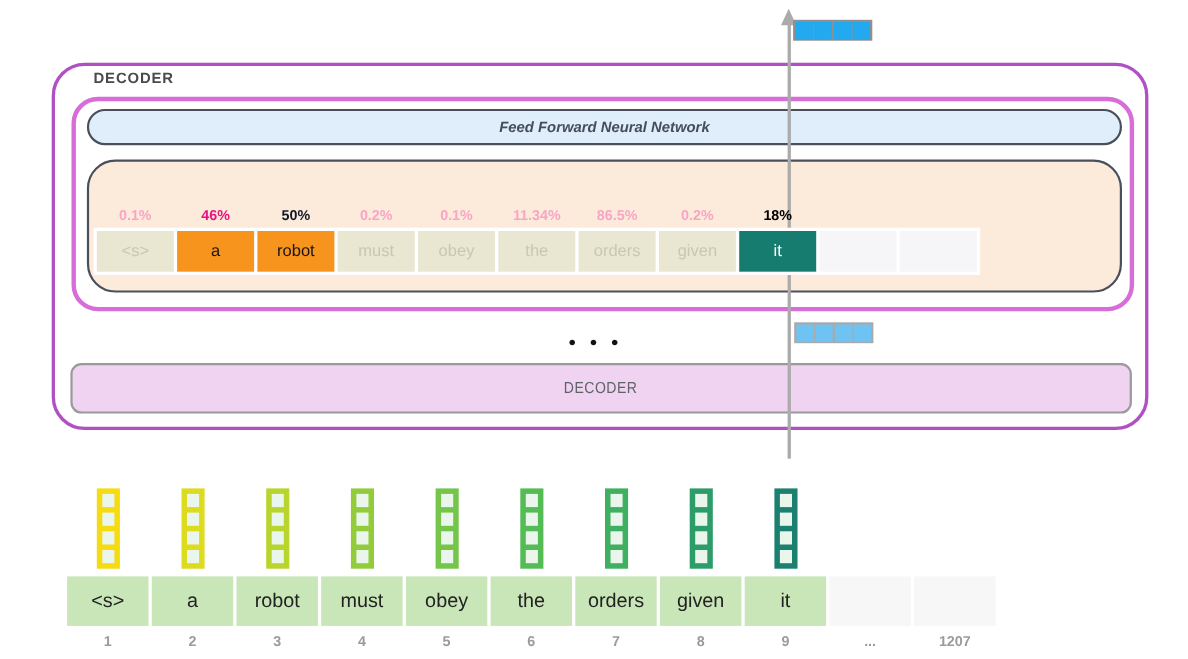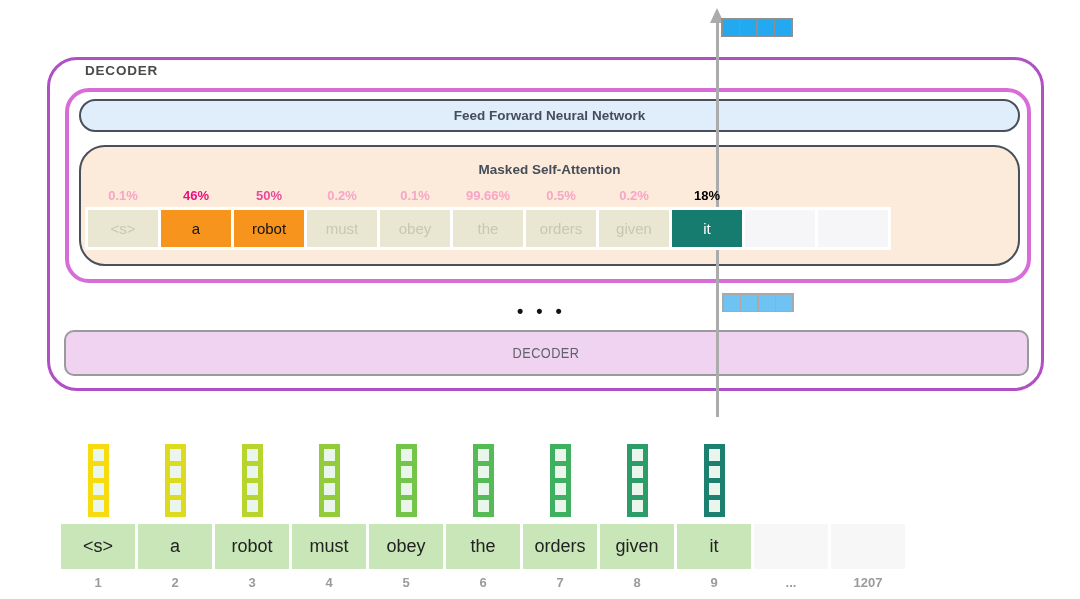--- a/index.html
+++ b/index.html
@@ -9,21 +9,21 @@
 
   
   .outer-box { position:absolute; left:47px; top:57px; width:997px; height:334px;
     border:3.5px solid #b14fc4; border-radius:30px; background:#fff; }
   .decoder-label { position:absolute; left:85px; top:63px; font-size:13.5px; font-weight:700;
     color:#4a4a4a; letter-spacing:0.8px; }
   .inner-box { position:absolute; left:65px; top:88px; width:966px; height:195px;
     border:4px solid #d76ed8; border-radius:24px; background:#fff; }
   .ffnn-pill { position:absolute; left:79px; top:99px; width:941px; height:33px;
     background:#e0edfb; border:2.5px solid #49505c; border-radius:17px;
-    display:flex; align-items:center; justify-content:center; }
+    display:flex; align-items:center; justify-content:center;font-style:italic; }
   .ffnn-pill span { font-size:13.5px; font-weight:700; color:#454d58; }
   .attn-box { position:absolute; left:79px; top:145px; width:941px; height:121px;
     background:#fcebda; border:2.5px solid #49505c; border-radius:26px; }
   .attn-title { position:absolute; left:79px; top:162px; width:941px; text-align:center;
     font-size:13.5px; font-weight:700; color:#454d58; }
 
   
   .pct-row { position:absolute; left:85px; top:188px; display:flex; gap:3px; padding:0 3px; z-index:2; }
   .pct { width:70px; text-align:center; font-size:13px; font-weight:700; }
   .pct-faded { color:#f8a5c6; }
@@ -80,30 +80,29 @@
 
   <div class="outer-box"></div>
   <div class="decoder-label">DECODER</div>
   <div class="inner-box"></div>
 
   <div class="ffnn-pill">
     <span>Feed Forward Neural Network</span>
   </div>
 
   <div class="attn-box"></div>
-  <div class="attn-title">Masked Self-Attention</div>
 
   <div class="pct-row">
       <div class="pct pct-faded" style="color: rgb(248, 165, 198);">0.1%</div>
       <div class="pct pct-strong" style="color: rgb(233, 18, 126);">46%</div>
-      <div class="pct pct-strong" style="color: #ec4899;">50%</div>
+      <div class="pct pct-strong" style="color: #0f172a;">50%</div>
       <div class="pct pct-faded" style="color: rgb(248, 165, 198);">0.2%</div>
       <div class="pct pct-faded" style="color: rgb(248, 165, 198);">0.1%</div>
-      <div class="pct pct-faded" style="color: rgb(248, 165, 198);">99.66%</div>
-      <div class="pct pct-faded" style="color: rgb(248, 165, 198);">0.5%</div>
+      <div class="pct pct-faded" style="color: rgb(248, 165, 198);">11.34%</div>
+      <div class="pct pct-faded" style="color: rgb(248, 165, 198);">86.5%</div>
       <div class="pct pct-faded" style="color: rgb(248, 165, 198);">0.2%</div>
       <div class="pct pct-strong" style="color: #000000;">18%</div>
       <div class="pct pct-faded"></div>
       <div class="pct pct-faded"></div>
     </div>
   <div class="attn-row">
       <div class="attn-cell faded">&lt;s&gt;</div>
       <div class="attn-cell selected-orange">a</div>
       <div class="attn-cell selected-orange">robot</div>
       <div class="attn-cell faded">must</div>

